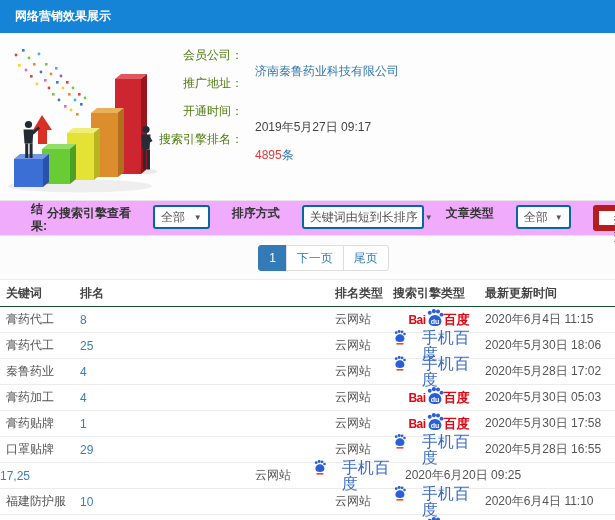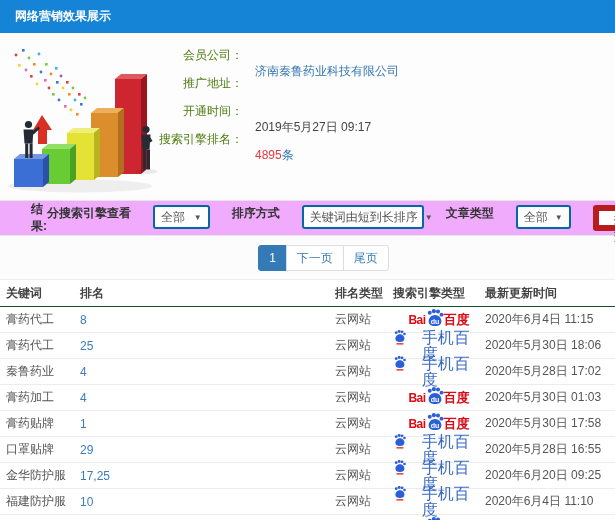--- a/index.html
+++ b/index.html
@@ -326,21 +326,21 @@
             <circle cx="17" cy="3.4" r="2.7"></circle>
                 <circle cx="21.6" cy="7.5" r="2.5"></circle>
             <path d="M13 8 C7 8 4.5 13 4.5 16.5 C4.5 20.6 8 22.6 13 22.6 C18 22.6 21.5 20.6 21.5 16.5 C21.5 13 19 8 13 8 Z"></path>
           </g>
           <text x="13" y="19.5" font-size="9.5" font-weight="bold" fill="#fff" text-anchor="middle">du</text>
         </svg>
         <b class="cn">百度</b>
       </span>
 
     </div>
-    <div class="c5">2020年5月30日 01:03</div>
+    <div class="c5">2020年5月30日 05:03</div>
   </div>
 
   <div class="trow">
     <div class="c1">膏药贴牌</div>
     <div class="c2">
       <a class="rank-link">1</a>
     </div>
     <div class="c3">云网站</div>
     <div class="c4">
       <span class="logo-pc">
@@ -381,21 +381,20 @@
           </g>
           <rect x="6.5" y="24.5" width="13" height="2.8" fill="#e03a3a"></rect>
         </svg>
         <i>手机百度</i>
       </span>
     </div>
     <div class="c5">2020年5月28日 16:55</div>
   </div>
 
   <div class="trow">
-    <div class="c1">金华防护服</div>
     <div class="c2">
       <a class="rank-link">17,25</a>
     </div>
     <div class="c3">云网站</div>
     <div class="c4">
 
       <span class="logo-mobile">
         <svg width="14" height="15" viewBox="0 0 26 28">
           <g fill="#2b5fd9">
             <circle cx="6" cy="5" r="2.6"></circle>

